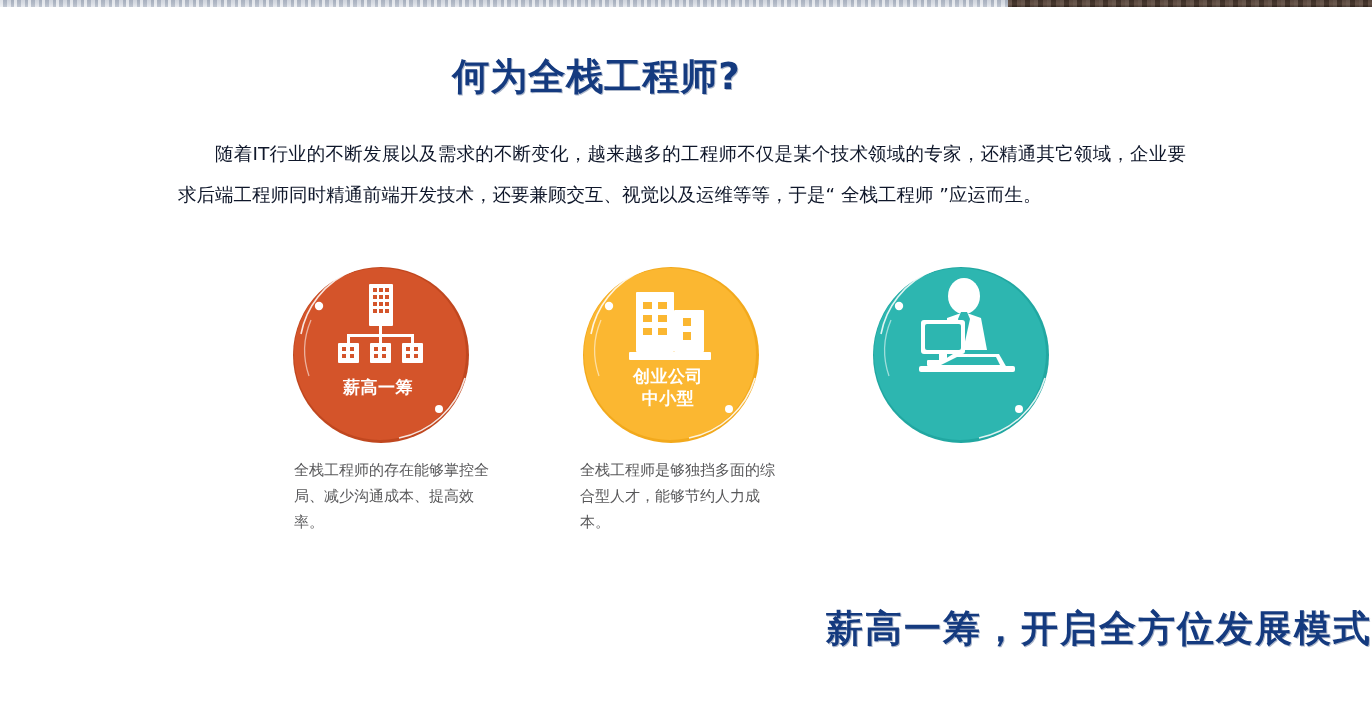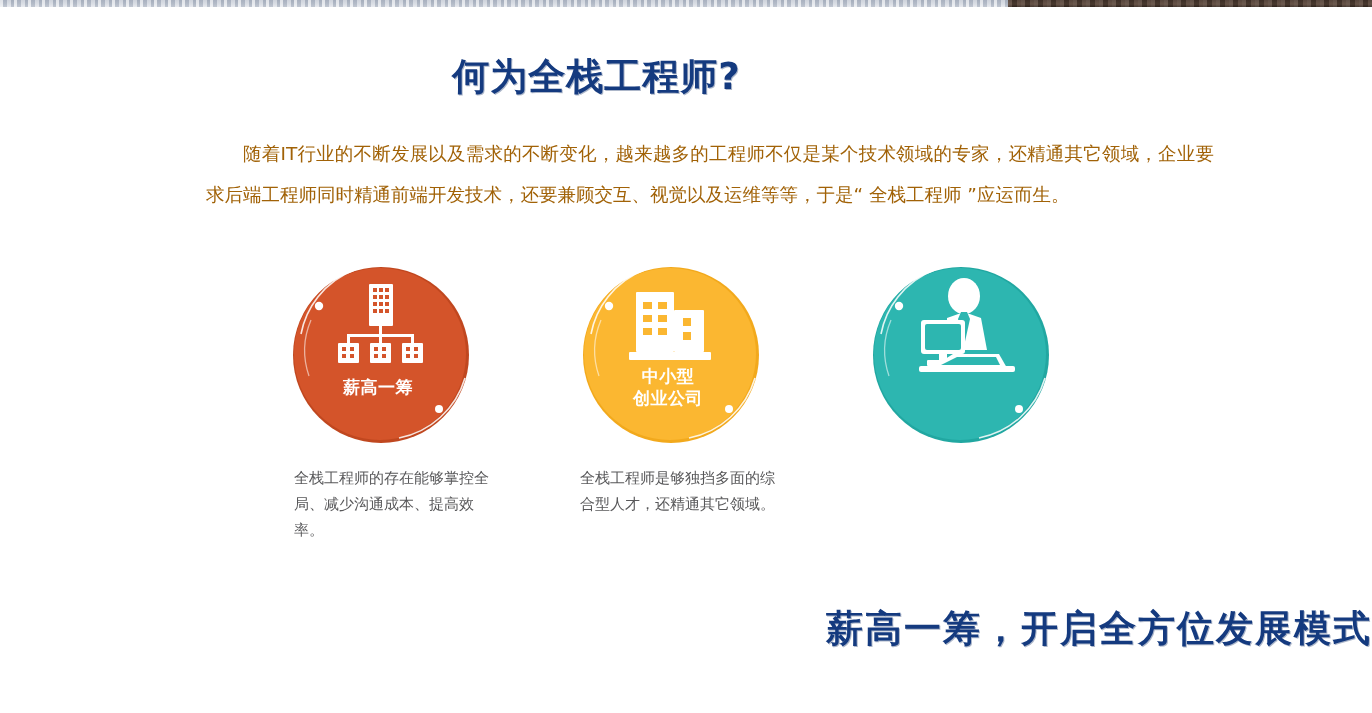--- a/index.html
+++ b/index.html
@@ -59,25 +59,24 @@
     text-shadow: 1px 1px 0 rgba(16,45,100,.35);
   }
 
   .intro-para {
     position: absolute;
     top: 133px;
     left: 178px;
     width: 1008px;
     font-size: 18.5px;
     line-height: 41px;
-    color: #a16207;
+    color: #0f172a;
     text-align: justify;
     text-indent: 2em;
     font-family: "DejaVu Sans", "Liberation Sans", sans-serif;
-    margin-left: 28px;
   }
 
   
   .cards {
     position: absolute;
     top: 258px;
     left: 286px;
     width: 800px;
     display: flex;
     justify-content: space-between;
@@ -106,21 +105,21 @@
     font-weight: bold;
     line-height: 22px;
     letter-spacing: .5px;
     font-family: "DejaVu Sans", "Liberation Sans", sans-serif;
     pointer-events: none;
   }
   .badge-label.one-line { top: 118px; }
   .badge-label.two-line { top: 107px; }
 
   .card-caption {
-    margin-top: 12px;
+    margin-top: 4px;
     width: 208px;
     font-size: 15px;
     line-height: 26px;
     color: #58585a;
     font-family: "DejaVu Sans", "Liberation Sans", sans-serif;
   }
   .card:nth-child(1) .card-caption { margin-left: 8px; }
   .card:nth-child(2) .card-caption { margin-left: 4px; }
   .card:nth-child(3) .card-caption { margin-left: 0px; }
 
@@ -227,25 +226,25 @@
             <rect x="64" y="57" width="9" height="7"></rect>
               <rect x="79" y="57" width="9" height="7"></rect>
             <rect x="64" y="70" width="9" height="7"></rect>
               <rect x="79" y="70" width="9" height="7"></rect>
             <rect x="104" y="60" width="8" height="8"></rect>
             <rect x="104" y="74" width="8" height="8"></rect>
           </g>
         </g>
       </svg>
       <div class="badge-label two-line">
+        <div>创业公司</div>
         <div>中小型</div>
-        <div>创业公司</div>
       </div>
     </div>
-    <div class="card-caption">全栈工程师是够独挡多面的综合型人才，还精通其它领域。</div>
+    <div class="card-caption">全栈工程师是够独挡多面的综合型人才，能够节约人力成本。</div>
   </div>
 
   <div class="card">
     <div class="badge-wrap">
       <svg class="badge-svg" width="190" height="195" viewBox="0 0 190 195">
         <circle cx="92" cy="97" r="88" fill="#21a7a1"></circle>
         <circle cx="91" cy="96" r="86" fill="#2db6b0"></circle>
         <path d="M 12 76 A 86 86 0 0 1 150 25" fill="none" stroke="#ffffff" stroke-opacity=".85" stroke-width="1.6"></path>
         <path d="M 176 120 A 86 86 0 0 1 110 180" fill="none" stroke="#ffffff" stroke-opacity=".85" stroke-width="1.6"></path>
         <path d="M 20 118 A 78 78 0 0 1 22 62" fill="none" stroke="#ffffff" stroke-opacity=".55" stroke-width="1.3"></path>

